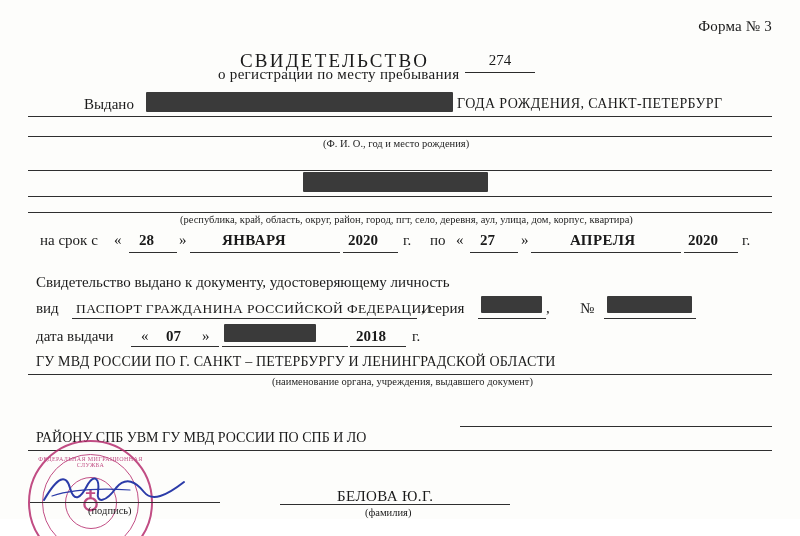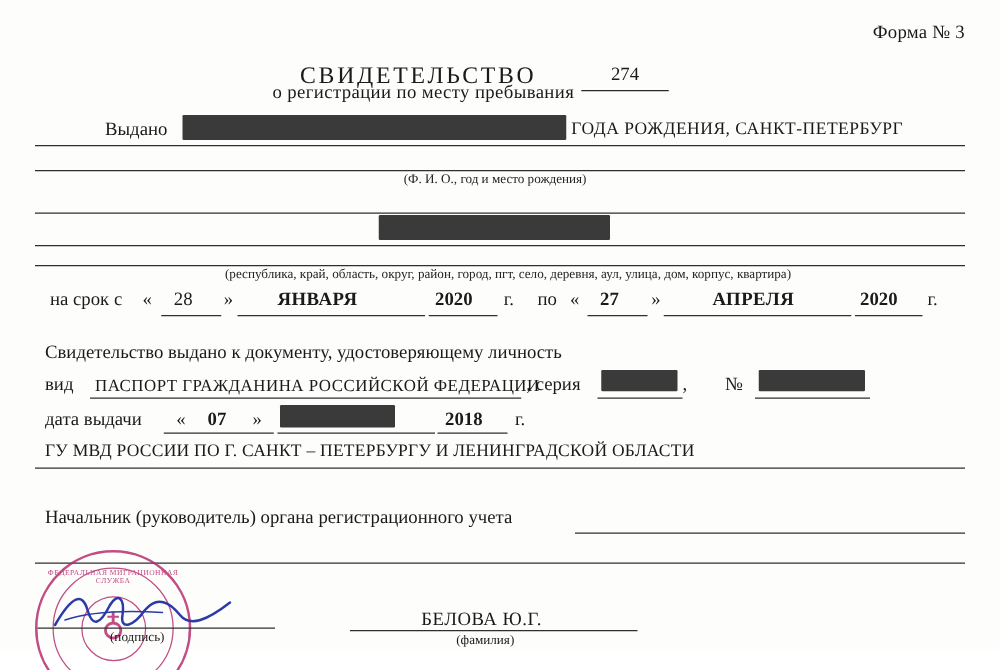--- a/index.html
+++ b/index.html
@@ -185,21 +185,21 @@
 
   <div class="rule" style="left:28px; top:170px; width:744px;"></div>
 
   <div class="redact" style="left:303px; top:172px; width:185px; height:20px;"></div>
   <div class="rule" style="left:28px; top:196px; width:744px;"></div>
   <div class="rule" style="left:28px; top:212px; width:744px;"></div>
   <div class="small" style="top:214px; left:180px;">(республика, край, область, округ, район, город, пгт, село, деревня, аул, улица, дом, корпус, квартира)</div>
 
   <div class="txt" style="top:232px; left:40px;">на срок с</div>
   <div class="txt" style="top:232px; left:114px;">«</div>
-  <div class="txt" style="top:232px; left:139px; font-weight:normal;text-align:right;">28</div>
+  <div class="txt" style="top:232px; left:139px; font-weight:bold;text-align:right;">28</div>
   <div class="txt" style="top:232px; left:179px;">»</div>
   <div class="txt caps" style="top:232px; left:222px; font-weight:bold;">ЯНВАРЯ</div>
   <div class="txt" style="top:232px; left:348px; font-weight:bold;">2020</div>
   <div class="txt" style="top:232px; left:403px;">г.</div>
   <div class="txt" style="top:232px; left:430px;">по</div>
   <div class="txt" style="top:232px; left:456px;">«</div>
   <div class="txt" style="top:232px; left:480px; font-weight:bold;">27</div>
   <div class="txt" style="top:232px; left:521px;">»</div>
   <div class="txt caps" style="top:232px; left:570px; font-weight:bold;">АПРЕЛЯ</div>
   <div class="txt" style="top:232px; left:688px; font-weight:bold;">2020</div>
@@ -231,24 +231,25 @@
   <div class="txt" style="top:328px; left:202px;">»</div>
   <div class="redact" style="left:224px; top:324px; width:92px; height:18px;"></div>
   <div class="txt" style="top:328px; left:356px; font-weight:bold;">2018</div>
   <div class="txt" style="top:328px; left:412px;">г.</div>
   <div class="rule" style="left:131px; top:346px; width:88px;"></div>
   <div class="rule" style="left:222px; top:346px; width:126px;"></div>
   <div class="rule" style="left:350px; top:346px; width:56px;"></div>
 
   <div class="txt" style="top:354px; left:36px; font-size:14px; letter-spacing:0.2px;">ГУ  МВД  РОССИИ  ПО  Г. САНКТ – ПЕТЕРБУРГУ  И  ЛЕНИНГРАДСКОЙ ОБЛАСТИ</div>
   <div class="rule" style="left:28px; top:374px; width:744px;"></div>
-
-  <div class="txt" style="top:406px; left:36px;">Начальник (руководитель) органа регистрационного учета</div>
+  <div class="small" style="top:376px; left:272px;">(наименование органа, учреждения, выдавшего документ)</div>
+
   <div class="rule" style="left:460px; top:426px; width:312px;"></div>
 
+  <div class="txt" style="top:430px; left:36px; font-size:14px;">РАЙОНУ СПБ УВМ  ГУ  МВД РОССИИ  ПО СПБ  И  ЛО</div>
   <div class="rule" style="left:28px; top:450px; width:744px;"></div>
 
   <div class="stamp">
     <div class="stamp-inner"></div>
     <div class="stamp-text-top">ФЕДЕРАЛЬНАЯ МИГРАЦИОННАЯ СЛУЖБА</div>
     <div class="stamp-core"></div>
     <div class="stamp-eagle">♁</div>
 
   </div>
 

